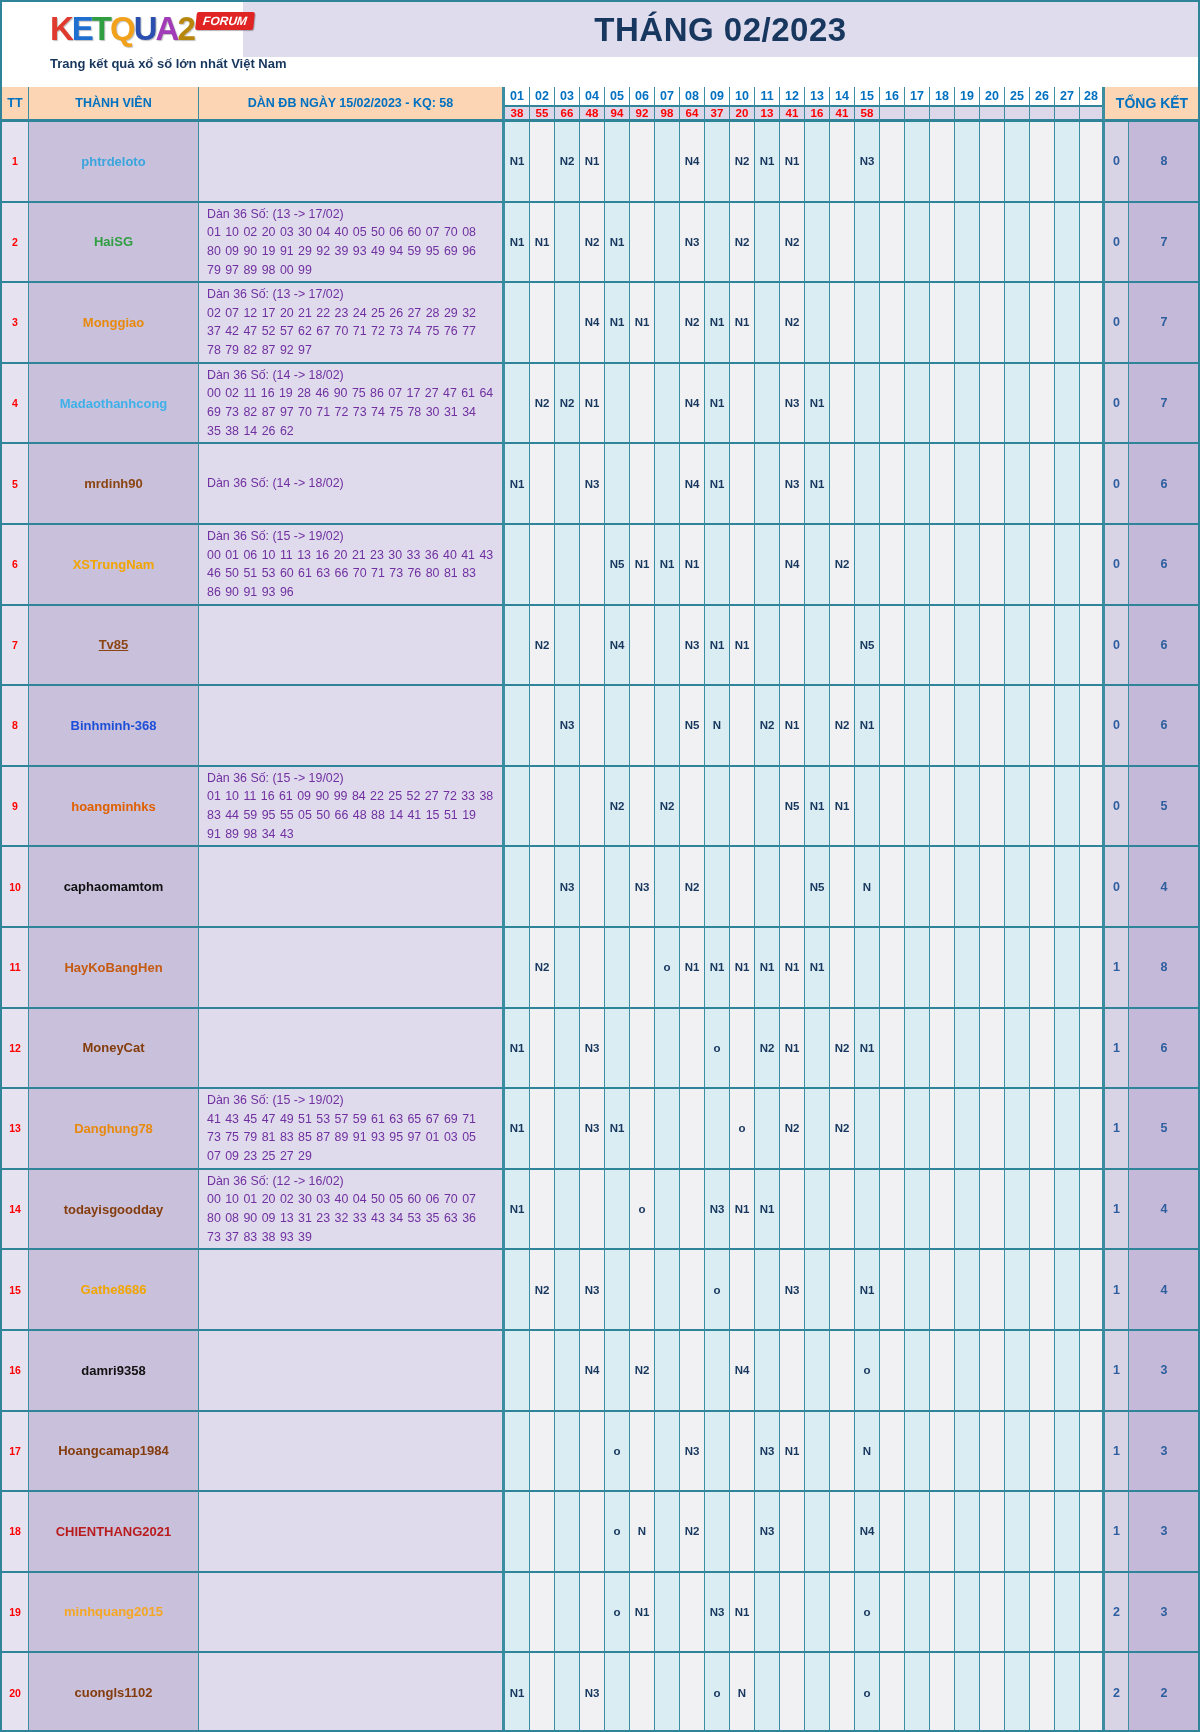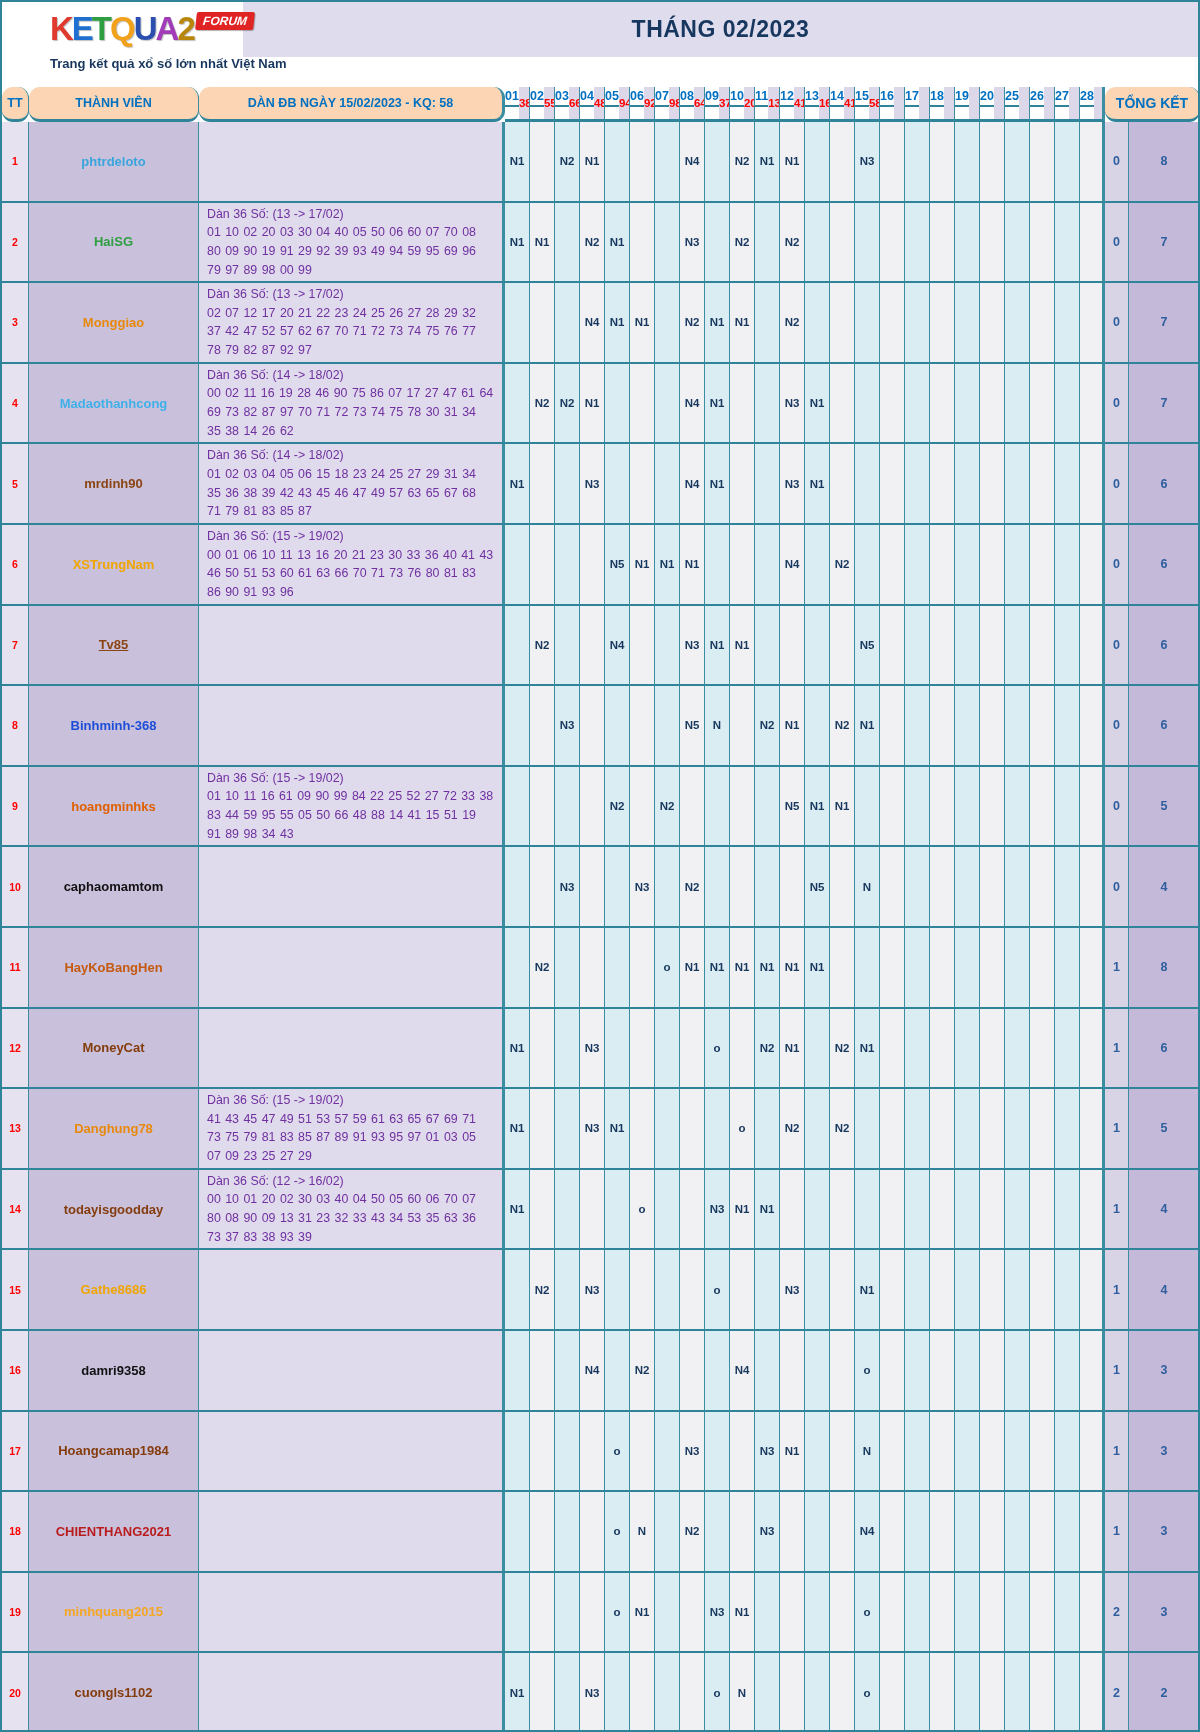--- a/index.html
+++ b/index.html
@@ -6,32 +6,32 @@
   .page{position:relative;width:1200px;height:1732px;border:2px solid #2f8499;box-sizing:border-box;background:#fff;overflow:hidden;}
   
   .top{display:flex;height:85px;}
   .logo-cell{width:197px;box-sizing:border-box;background:#fff;position:relative;padding:2px 4px;margin-left:44px;}
   .logo-line{display:flex;align-items:flex-start;}
   .logo-word{font-weight:bold;font-size:33px;letter-spacing:-2px;line-height:1.5;text-shadow:1px 1px 1px rgba(0,0,0,.25);}
   .forum-badge{background:#e02424;color:#fff;font-weight:bold;font-style:italic;font-size:12px;padding:2px 7px;margin-left:2px;margin-top:8px;border-radius:2px;transform:skewX(-6deg);box-shadow:1px 1px 1px rgba(0,0,0,.3);}
   .tagline{color:#17365d;font-weight:bold;font-size:13px;margin-top:2px;white-space:nowrap;}
   .top-right{flex:1;display:flex;flex-direction:column;}
   .banner{height:30px;box-sizing:border-box;background:#cddcec;border-top:2px solid #17365d;border-bottom:3px solid #17365d;color:#e26b0a;font-weight:bold;font-size:13.5px;display:flex;align-items:center;padding-left:60px;}
-  .month{height:55px;background:#dfdcee;color:#17375e;font-weight:bold;font-size:23px;display:flex;align-items:center;justify-content:center;letter-spacing:.5px;}
+  .month{height:55px;background:#dfdcee;color:#17375e;font-weight:bold;font-size:33px;display:flex;align-items:center;justify-content:center;letter-spacing:.5px;}
   
   .row{display:grid;grid-template-columns:27px 170px 306px repeat(24,25px) 24px 71px;}
   .c{box-sizing:border-box;border-right:1px solid #3b8ea2;border-bottom:2px solid #2f8499;display:flex;align-items:center;justify-content:center;overflow:hidden;}
   .c.thick{border-right-width:3px;}
   .header-row .c{border-bottom:3px solid #2f8499;}
-  .peach{background:#fbd5b4;color:#0070c0;font-weight:bold;font-size:12.5px;border-radius:11px;}
+  .peach{background:#fbd5b4;color:#0070c0;font-weight:bold;font-size:12.5px;}
   .tt-col{background:#e6e2f0;color:#ff0000;font-weight:bold;font-size:10.5px;}
   .member-col{background:#c9c0dc;font-weight:bold;font-size:13px;}
   .dan-col{background:#dfdaec;color:#7030a0;font-size:12.4px;flex-direction:column;align-items:flex-start;justify-content:center;padding:2px 8px;line-height:1.5;}
   .dan-col .nums{word-spacing:1px;}
-  .daywrap{display:flex;padding:0;align-items:stretch;justify-content:flex-start;}
+  .daywrap{display:flex;flex-direction:column;padding:0;align-items:stretch;justify-content:flex-start;}
   .daylabel{height:20px;box-sizing:border-box;background:#fff;color:#0070c0;font-weight:bold;font-size:12.5px;display:flex;align-items:center;justify-content:center;border-bottom:2px solid #2f8499;}
   .dayresult{flex:1;background:#dcd7e9;color:#ff0000;font-weight:bold;font-size:11.5px;display:flex;align-items:center;justify-content:center;}
   .val{font-weight:bold;font-size:11.5px;color:#17375e;}
   .even-col{background:#d9edf3;}
   .odd-col{background:#f1f1f3;}
   .tot1{background:#d9d3e6;color:#2e5e9e;font-weight:bold;font-size:12.5px;}
   .tot2{background:#c4b9d8;color:#2e5e9e;font-weight:bold;font-size:12.5px;}
   .member-name{cursor:pointer;}
 </style>
 </head>
@@ -294,21 +294,20 @@
         <div class="c tot1">0</div>
         <div class="c tot2">7</div>
       </div>
       <div class="row" style="height: 80.6px;">
         <div class="c tt-col">5</div>
         <div class="c member-col">
           <div class="member-name" style="color: rgb(139, 69, 19);">mrdinh90</div>
         </div>
         <div class="c dan-col thick">
           <div class="dan-title">Dàn 36 Số: (14 -&gt; 18/02)</div>
-          <div class="nums">01 02 03 04 05 06 15 18 23 24 25 27 29 31 34 35 36 38 39 42 43 45 46 47 49 57 63 65 67 68 71 79 81 83 85 87</div>
         </div>
         <div class="c val even-col">N1</div>
         <div class="c val odd-col"></div>
         <div class="c val even-col"></div>
         <div class="c val odd-col">N3</div>
         <div class="c val even-col"></div>
         <div class="c val odd-col"></div>
         <div class="c val even-col"></div>
         <div class="c val odd-col">N4</div>
         <div class="c val even-col">N1</div>

